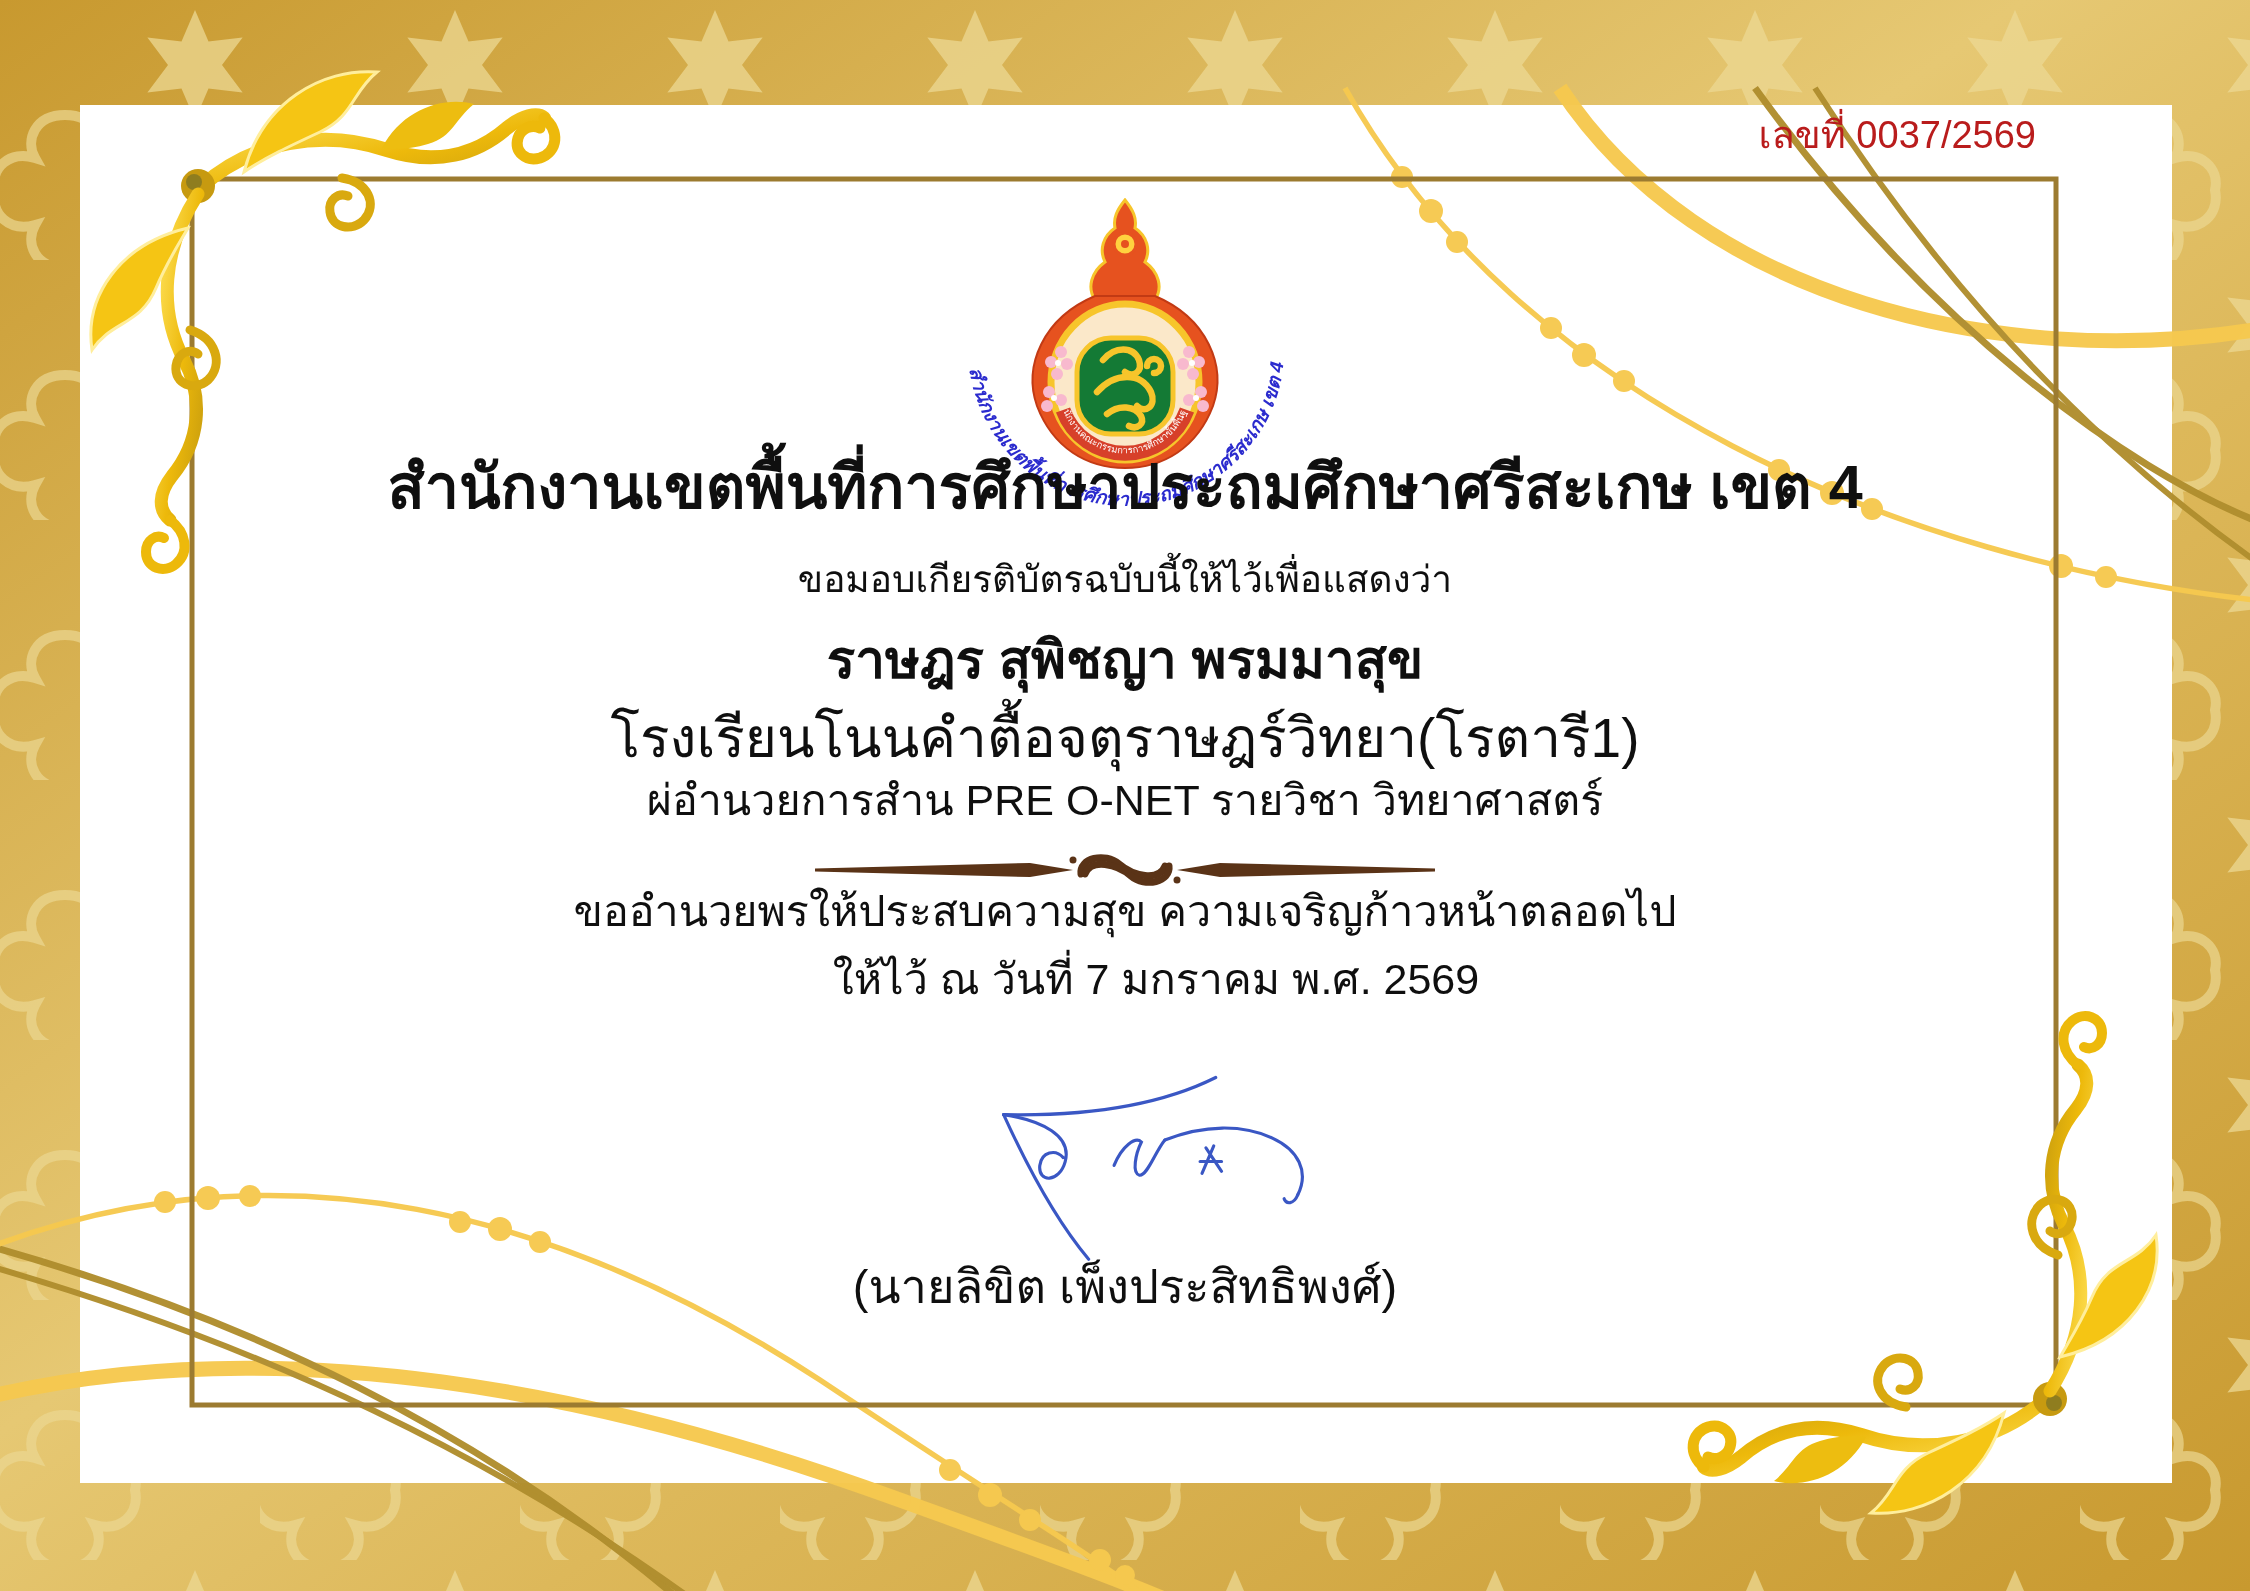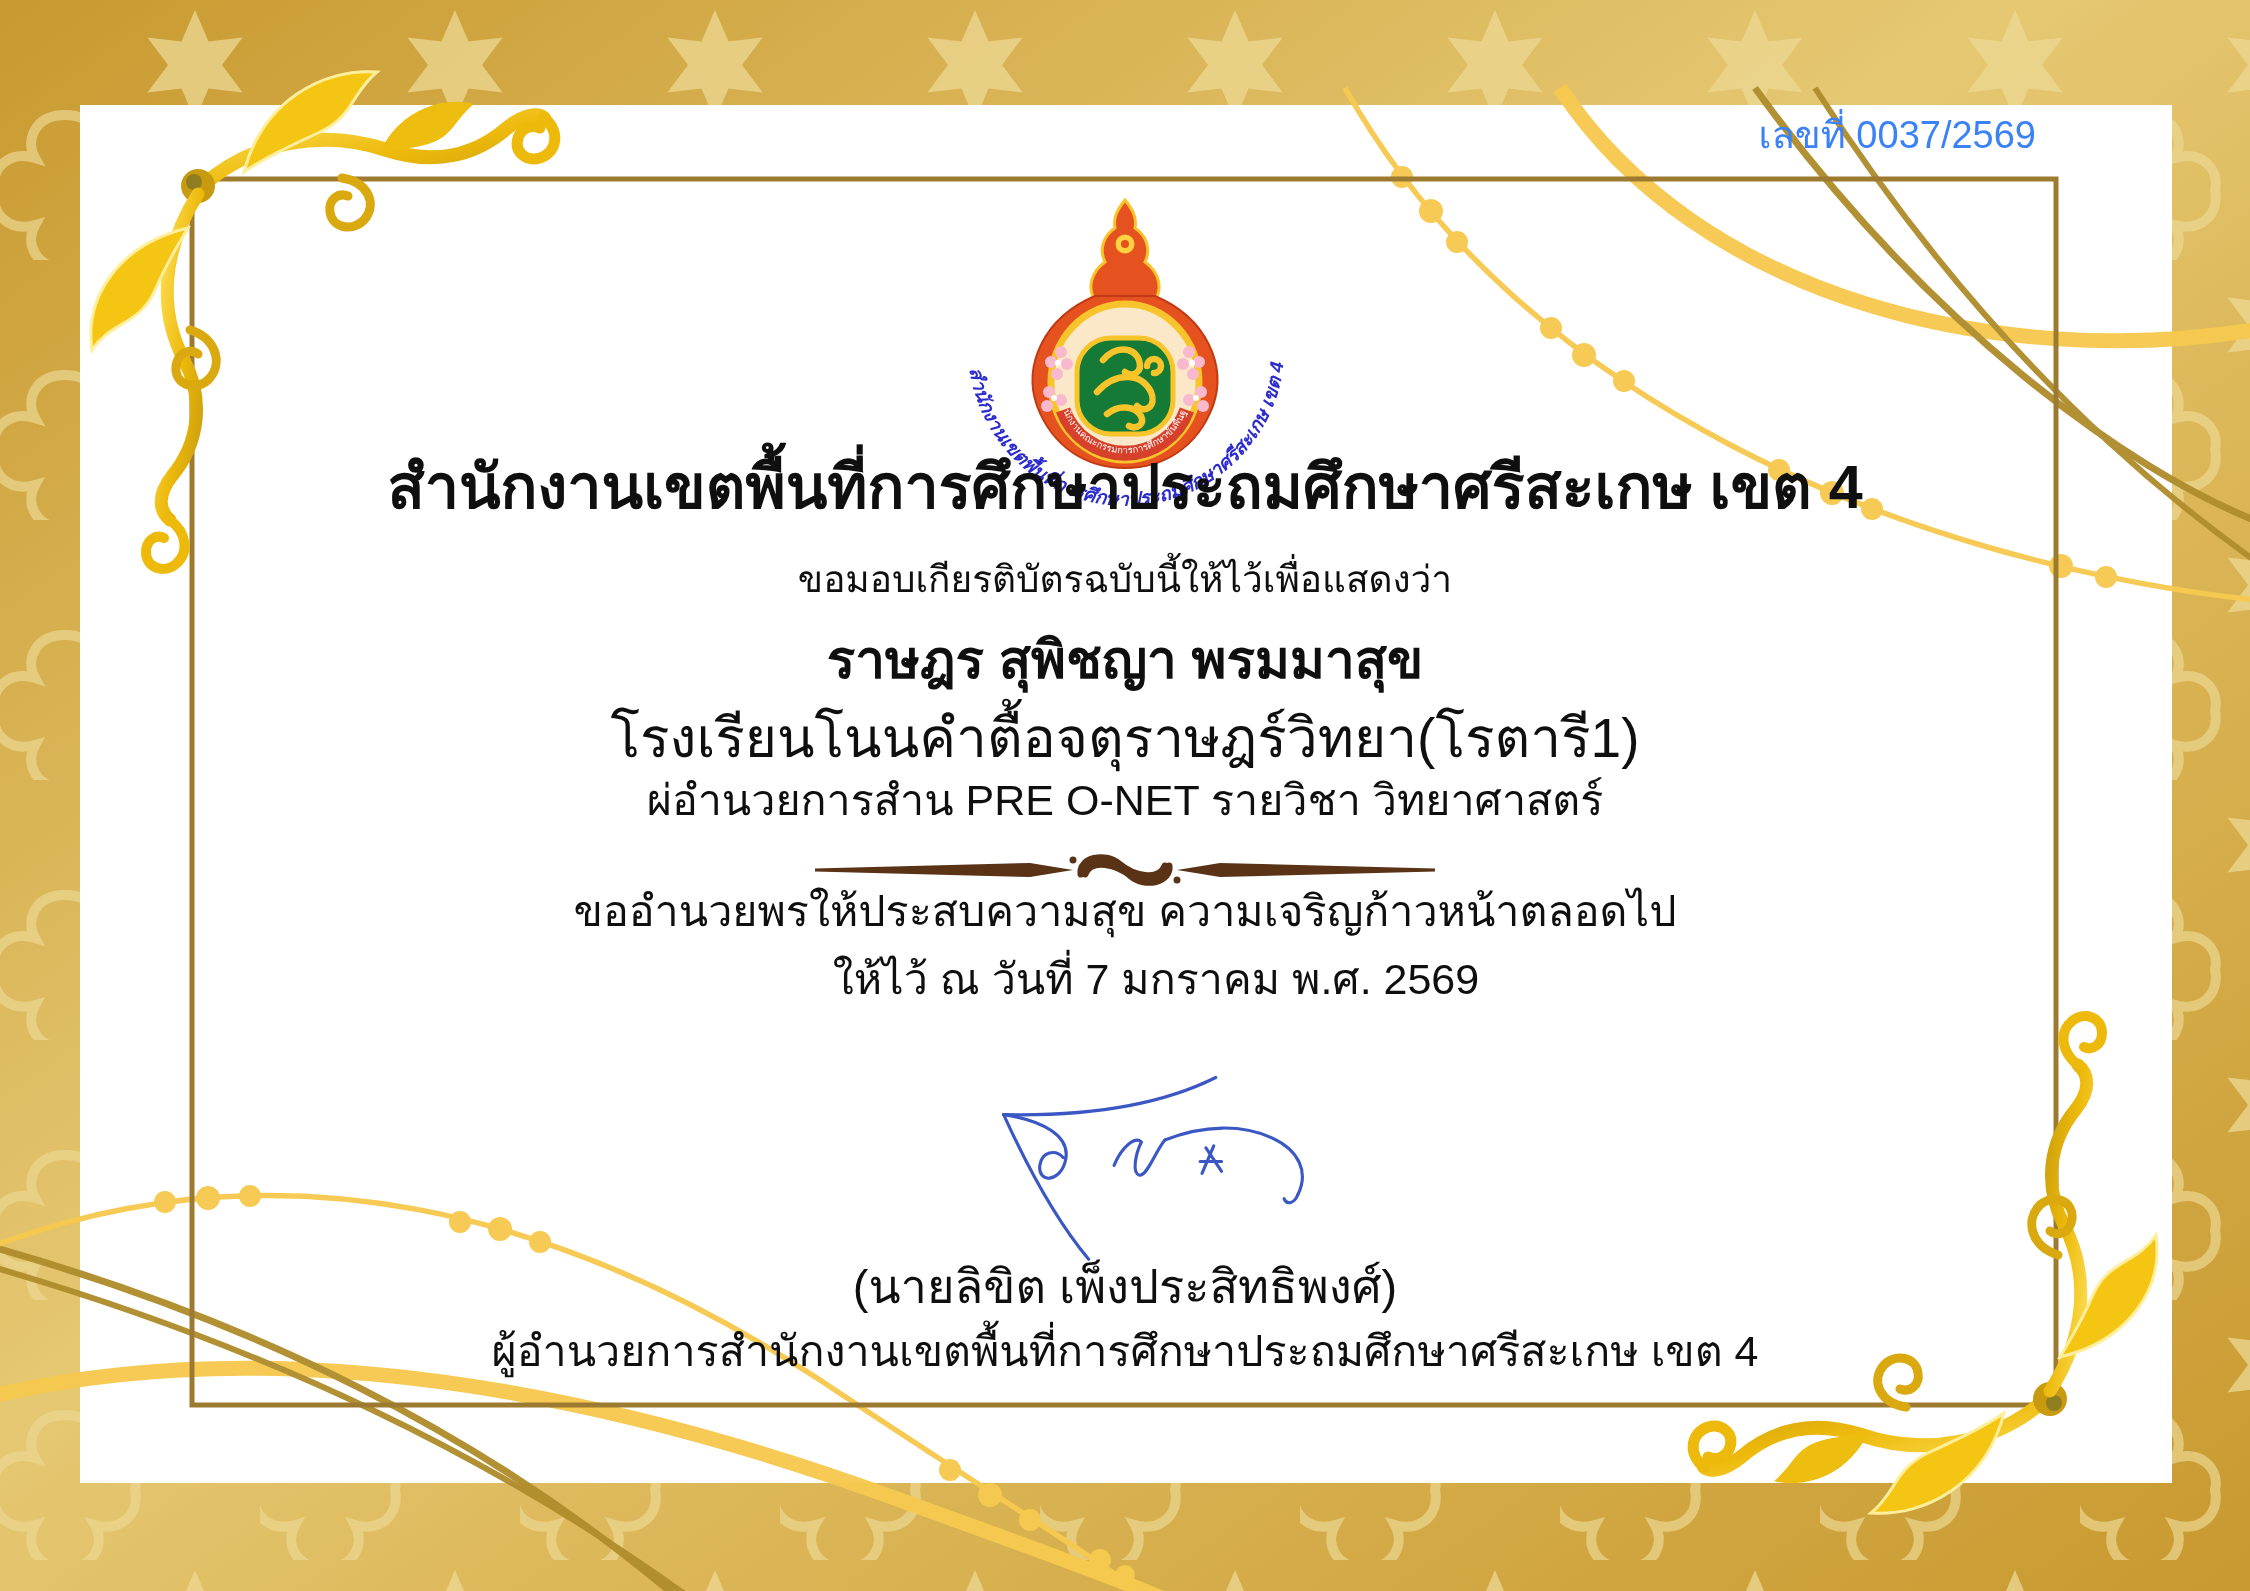--- a/index.html
+++ b/index.html
@@ -17,21 +17,21 @@
     left:80px;top:105px;right:78px;bottom:108px;
     background:#ffffff;
   }
   .line{
     position:absolute;left:0;width:2250px;
     text-align:center;color:#0f0f0f;line-height:1.3;
     white-space:nowrap;
   }
   .cert-number{
     position:absolute;top:104px;right:214px;
-    font-size:38px;color:#3b82f6;white-space:nowrap;
+    font-size:38px;color:#b91c1c;white-space:nowrap;
   }
   .org-title   {top:448px;font-size:61px;font-weight:bold;}
   .presents    {top:556px;font-size:37px;}
   .recipient   {top:626px;font-size:53px;font-weight:bold;}
   .school      {top:703px;font-size:55px;}
   .achievement {top:773px;font-size:43px;}
   .blessing    {top:884px;font-size:43px;}
   .date-line   {top:952px;font-size:43px;margin-left:31px;}
   .signer-name {top:1256px;font-size:47px;}
   .signer-title{top:1324px;font-size:43px;}
@@ -229,15 +229,14 @@
         <path d="M 55,60 C 80,115 110,170 142,208"></path>
         <path d="M 168,112 C 176,92 190,82 196,88 C 190,100 186,120 194,122 C 202,123 210,98 220,86"></path>
         <path d="M 220,86 C 260,70 300,70 330,84 C 356,96 368,118 356,142"></path>
         <path d="M 262,94 L 278,118 M 270,92 L 258,120 M 256,108 L 278,108"></path>
         <path d="M 356,142 C 352,152 344,152 342,146"></path>
       </g>
     </svg>
   </div>
 
   <div class="line signer-name">(นายลิขิต เพ็งประสิทธิพงศ์)</div>
-  <div class="line signer-title">ผู้อำนวยการสำนักงานเขตพื้นที่การศึกษาประถมศึกษาศรีสะเกษ เขต 4</div>
 
 </div>
 
 </body></html>

